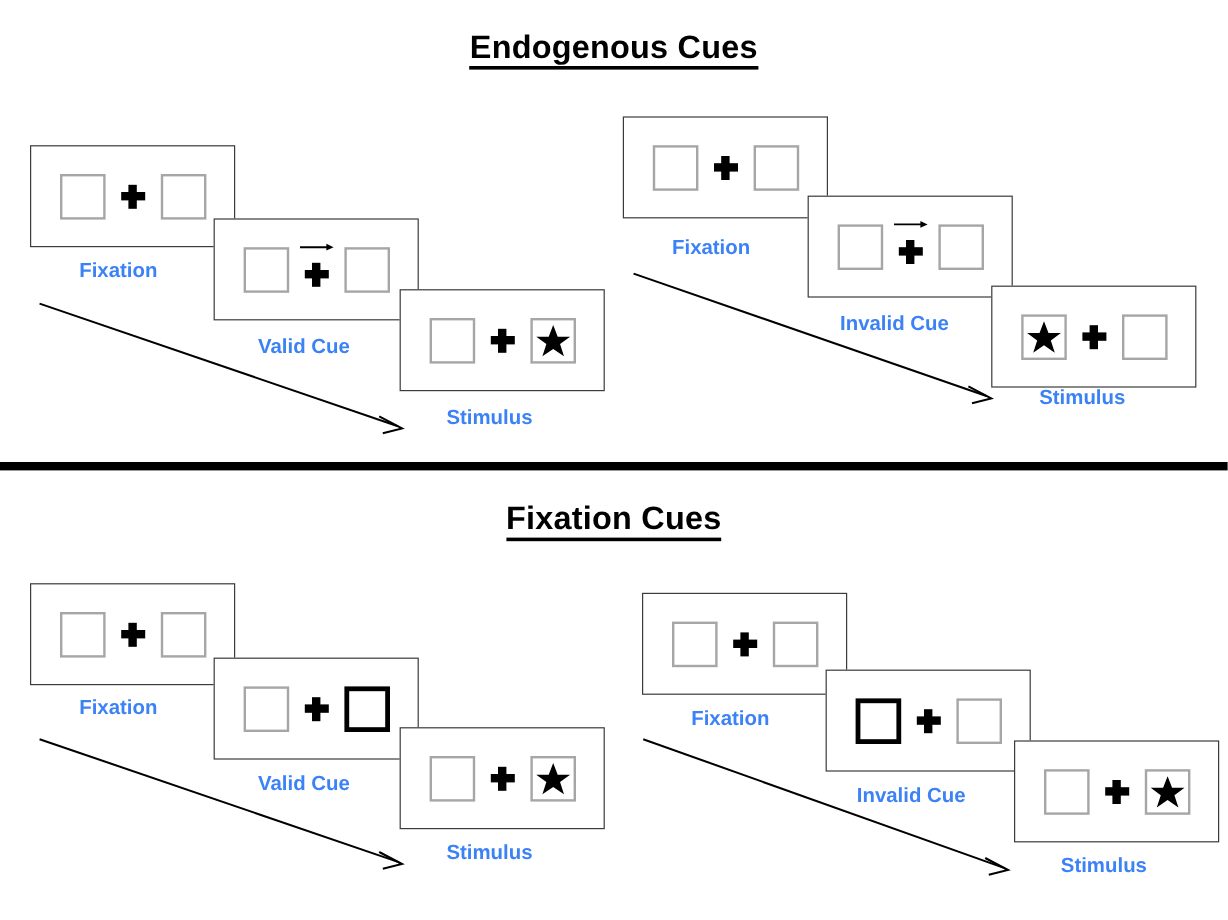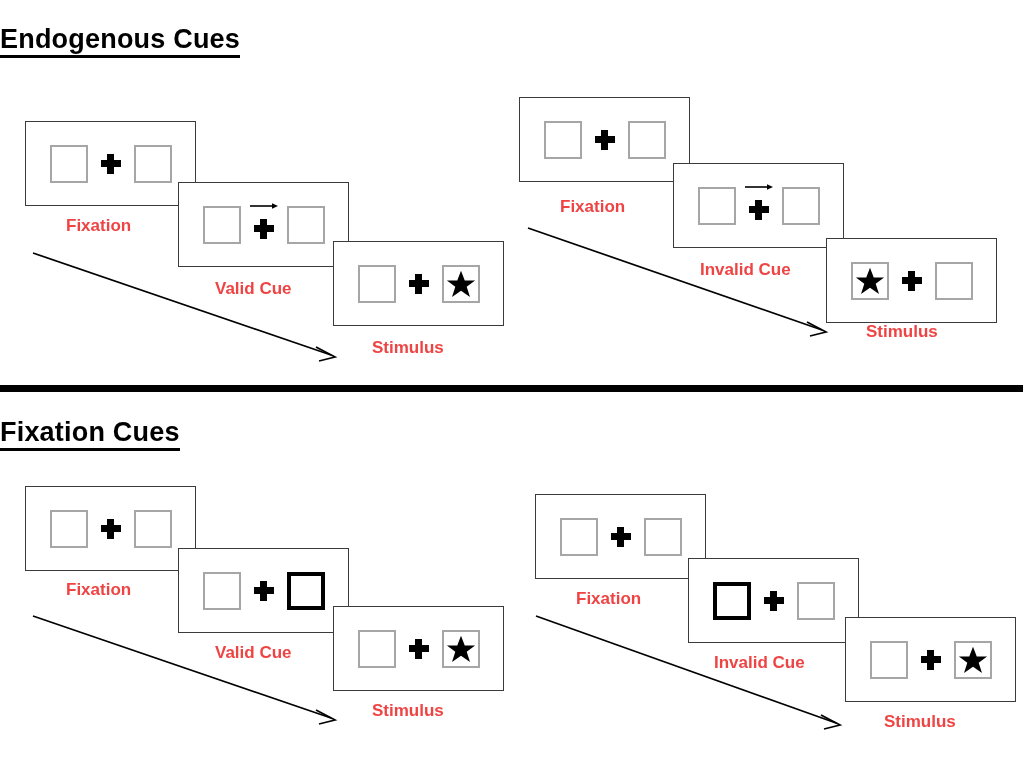--- a/index.html
+++ b/index.html
@@ -13,21 +13,21 @@
     position: relative;
     overflow: hidden;
     font-family: "Liberation Sans", sans-serif;
   }
 
   
   .section-title {
     position: absolute;
     width: 100%;
     left: 0;
-    text-align: left;
+    text-align: center;
     font-size: 27px;
     font-weight: bold;
     color: #000000;
     letter-spacing: 0.2px;
   }
   .section-title span {
     border-bottom: 3px solid #000000;
     padding-bottom: 1px;
   }
 
@@ -115,21 +115,21 @@
     transform: translateX(-50%);
     width: 30px;
     height: 10px;
   }
 
   
   .panel-label {
     position: absolute;
     font-size: 17px;
     font-weight: bold;
-    color: #ef4444;
+    color: #3b82f6;
     white-space: nowrap;
   }
 
   
   .time-arrow {
     position: absolute;
     pointer-events: none;
   }
 </style>
 </head>

